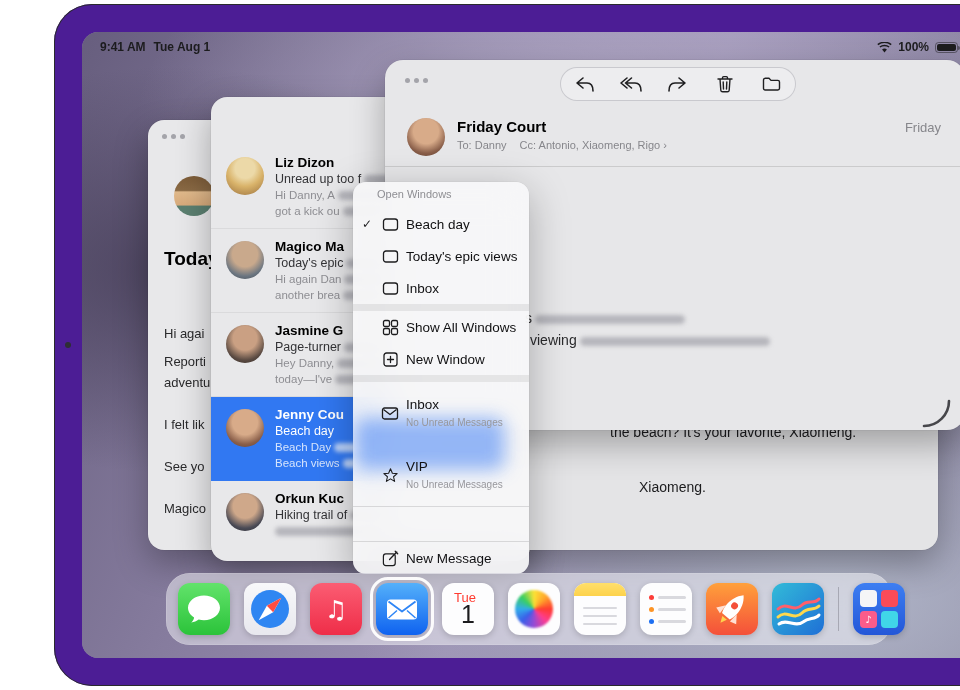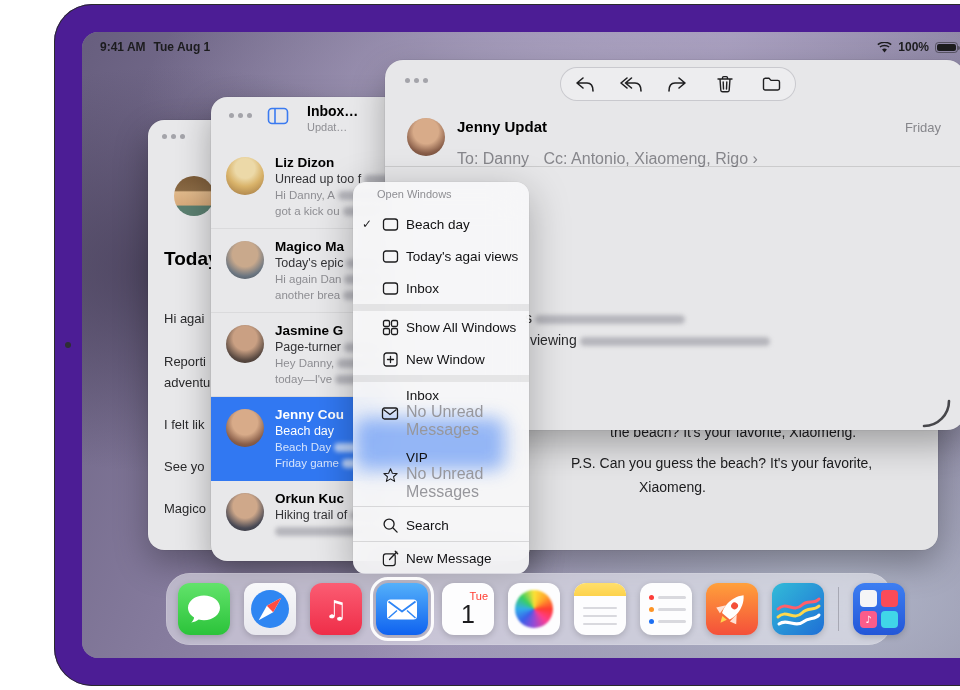--- a/index.html
+++ b/index.html
@@ -67,53 +67,53 @@
   .ps-cut { position:absolute; left:225px; top:22px; font-size:14px; color:#1c1c1e; white-space:nowrap; }
   .ps-line1 { position:absolute; left:186px; top:53px; font-size:14px; color:#1c1c1e; white-space:nowrap; }
   .ps-line2 { position:absolute; left:254px; top:77px; font-size:14px; color:#1c1c1e; }
 
   
   .msg-win { left:303px; top:28px; width:580px; height:370px; z-index:4; background:#e7e7e9; border-radius:18px; }
   .toolbar-pill { position:absolute; left:175px; top:7px; width:236px; height:34px; border:1.5px solid rgba(120,120,128,.3); border-radius:17px; display:flex; align-items:center; justify-content:space-around; background:rgba(250,250,252,.35); }
   .tool-btn { width:34px; height:28px; display:flex; align-items:center; justify-content:center; border-radius:8px; }
   .msg-head-avatar { left:22px; top:58px; width:38px; height:38px; }
   .msg-sender { position:absolute; left:72px; top:58px; font-size:15px; font-weight:bold; color:#000; }
-  .msg-meta { position:absolute; left:72px; top:90px; font-size:16px; color:#86868b; }
+  .msg-meta { position:absolute; left:72px; top:79px; font-size:11px; color:#86868b; }
   .msg-meta .cc { margin-left:10px; }
   .msg-date { position:absolute; right:24px; top:60px; font-size:13px; color:#86868b; }
   .msg-divider { position:absolute; left:0; right:0; top:106px; height:1px; background:rgba(0,0,0,.12); }
   .frag-line { position:absolute; font-size:14px; color:#2a2a2c; }
   .corner-curl { position:absolute; right:14px; bottom:2px; }
 
   
   .menu { position:absolute; left:271px; top:150px; width:176px; height:392px; z-index:5; background:rgba(247,247,249,.92); backdrop-filter:blur(18px); border-radius:13px; box-shadow:0 10px 40px rgba(0,0,0,.28), 0 0 0 .5px rgba(0,0,0,.06); overflow:hidden; }
   .menu-blue-glow { position:absolute; left:2px; top:236px; width:150px; height:52px; background:rgba(52,120,246,.5); filter:blur(9px); border-radius:10px; }
   .menu-header { position:absolute; left:24px; top:6px; font-size:11px; color:#8e8e93; }
   .mrow { position:absolute; left:0; right:0; height:32px; display:flex; align-items:center; padding-left:28px; }
   .mrow .check { position:absolute; left:9px; width:16px; font-size:12px; font-weight:bold; color:#1c1c1e; font-family:"DejaVu Sans",sans-serif; }
   .mrow .micon { width:18px; height:18px; flex:0 0 18px; display:flex; align-items:center; justify-content:center; }
   .mrow .mlabel { font-size:13.5px; color:#111113; margin-left:7px; white-space:nowrap; }
   .mrow.tall { height:62px; align-items:center; }
   .mcol { margin-left:7px; }
   .mcol .mlabel { margin-left:0; display:block; }
-  .msub { font-size:16px; color:#97979c; line-height:14px; width:86px; margin-top:2px; }
+  .msub { font-size:10px; color:#97979c; line-height:14px; width:86px; margin-top:2px; }
   .msep-thick { position:absolute; left:0; right:0; height:7px; background:rgba(0,0,0,.07); }
   .msep-thin { position:absolute; left:0; right:0; height:1px; background:rgba(0,0,0,.12); }
 
   
   .dock { position:absolute; left:84px; top:541px; width:726px; height:72px; z-index:6; background:rgba(246,246,250,.5); backdrop-filter:blur(20px); border-radius:24px; display:flex; align-items:center; padding:0 12px; gap:14px; box-shadow:0 0 0 .5px rgba(255,255,255,.25) inset; }
   .app { width:52px; height:52px; border-radius:12px; position:relative; overflow:hidden; flex:0 0 52px; box-shadow:0 2px 6px rgba(0,0,0,.18); }
   .focus-ring { outline:3px solid rgba(255,255,255,.95); outline-offset:3px; }
   .glyph { position:absolute; inset:0; display:flex; align-items:center; justify-content:center; color:#fff; font-family:"DejaVu Sans",sans-serif; }
   .ic-messages { background:linear-gradient(180deg,#62e36b,#2bc33a); }
   .ic-safari { background:linear-gradient(180deg,#f8f8fa,#e8e8ee); }
   .ic-music { background:linear-gradient(180deg,#fb5d73,#ef2d48); }
   .ic-mail { background:linear-gradient(180deg,#54b0fa,#0f62f0); }
   .ic-calendar { background:#fdfdfe; }
-  .cal-weekday { position:absolute; top:7px; left:0; right:6px; text-align:right; font-size:11px; color:#ff3b30; }
+  .cal-weekday { position:absolute; top:7px; left:0; right:6px; text-align:center; font-size:13px; color:#ff3b30; }
   .cal-day { position:absolute; top:17px; left:0; right:0; text-align:center; font-size:25px; font-weight:300; color:#1c1c1e; }
   .ic-photos { background:#fdfdfe; }
   .photos-flower { position:absolute; left:7px; top:7px; width:38px; height:38px; border-radius:50%; filter:blur(1px) saturate(1.15);
     background:conic-gradient(from 0deg,#f8e14b,#f6a63c,#ef4136,#e9438c,#8e4ec6,#3f5fd7,#3fa9e0,#47c96a,#f8e14b); }
   .ic-notes { background:#fdfdfe; }
   .notes-band { position:absolute; left:0; right:0; top:0; height:13px; background:linear-gradient(180deg,#ffdf6b,#fdd24b); }
   .notes-line { position:absolute; left:9px; right:9px; height:2px; background:#d9d9de; border-radius:1px; }
   .ic-reminders { background:#fdfdfe; }
   .rem-row { position:absolute; left:9px; display:flex; align-items:center; gap:4px; }
   .rem-dot { width:5px; height:5px; border-radius:50%; }
@@ -152,46 +152,29 @@
     </div>
 
     <div class="win today-win">
       <div class="dots" style="left:14px; top:14px;">
           <i></i>
           <i></i>
           <i></i>
         </div>
       <div class="avatar av-cowboy"></div>
       <div class="today-title">Today</div>
-      <span class="today-line" style="top:191px;text-align:right;">Hi agai</span>
+      <span class="today-line" style="top:206px;text-align:right;">Hi agai</span>
       <span class="today-line" style="top:234px;">Reporti</span>
       <span class="today-line" style="top:255px;">adventur</span>
       <span class="today-line" style="top:297px;">I felt lik</span>
       <span class="today-line" style="top:339px;">See yo</span>
       <span class="today-line" style="top:381px;">Magico</span>
     </div>
 
     <div class="win inbox-win">
-      <div class="inbox-header">
-        <div class="dots" style="left:18px; top:16px;">
-            <i></i>
-            <i></i>
-            <i></i>
-          </div>
-        <div class="sidebar-btn">
-          <svg width="22" height="20" viewBox="0 0 22 20">
-              <rect x="1.5" y="2.5" width="19" height="15" rx="3.5" fill="none" stroke="#3a7af0" stroke-width="1.6"></rect>
-              <line x1="8" y1="2.5" x2="8" y2="17.5" stroke="#3a7af0" stroke-width="1.6"></line>
-            </svg>
-        </div>
-        <div class="inbox-titlebox">
-          <span class="inbox-title">Inbox…</span>
-          <span class="inbox-subtitle">Updat…</span>
-        </div>
-      </div>
       <div class="email-list">
         <div class="email-row">
           <span class="avatar av-liz"></span>
           <div class="sender">Liz Dizon</div>
           <div class="subject"><span>Unread up too f</span><i class="smudge" style="width:38px"></i></div>
           <div class="preview"><span>Hi Danny, A</span><i class="smudge" style="width:52px"></i></div>
           <div class="preview"><span>got a kick ou</span><i class="smudge" style="width:40px"></i></div>
         </div>
         <div class="email-row">
           <span class="avatar av-magico"></span>
@@ -205,34 +188,33 @@
           <div class="sender">Jasmine G</div>
           <div class="subject"><span>Page-turner</span><i class="smudge" style="width:46px"></i></div>
           <div class="preview"><span>Hey Danny,</span><i class="smudge" style="width:48px"></i></div>
           <div class="preview"><span>today—I've</span><i class="smudge" style="width:44px"></i></div>
         </div>
         <div class="email-row selected">
           <span class="avatar av-jenny"></span>
           <div class="sender">Jenny Cou</div>
           <div class="subject"><span>Beach day</span></div>
           <div class="preview"><span>Beach Day</span><i class="smudge" style="width:52px"></i></div>
-          <div class="preview"><span>Friday game</span><i class="smudge" style="width:44px"></i></div>
+          <div class="preview"><span>Beach views</span><i class="smudge" style="width:44px"></i></div>
         </div>
         <div class="email-row">
           <span class="avatar av-orkun"></span>
           <div class="sender">Orkun Kuc</div>
           <div class="subject"><span>Hiking trail of</span><i class="smudge" style="width:36px"></i></div>
           <div class="preview"><i class="smudge" style="width:104px; margin-left:0"></i></div>
         </div>
       </div>
     </div>
 
     <div class="win ps-win">
       <span class="ps-cut">the beach? It's your favorite, Xiaomeng.</span>
-      <span class="ps-line1">P.S. Can you guess the beach? It's your favorite,</span>
       <span class="ps-line2">Xiaomeng.</span>
     </div>
 
     <div class="win msg-win">
       <div class="dots" style="left:20px; top:18px;">
           <i></i>
           <i></i>
           <i></i>
         </div>
       <div class="toolbar-pill">
@@ -256,21 +238,21 @@
               <path d="M3 5 H17 M7.5 5 V3.8 C7.5 3.1 8 2.6 8.7 2.6 H11.3 C12 2.6 12.5 3.1 12.5 3.8 V5 M5 5 L5.8 16.2 C5.9 17.2 6.6 17.8 7.6 17.8 H12.4 C13.4 17.8 14.1 17.2 14.2 16.2 L15 5 M8.2 8 L8.5 15 M11.8 8 L11.5 15" fill="none" stroke="#1f1f21" stroke-width="1.4" stroke-linecap="round" stroke-linejoin="round"></path>
             </svg>
         </span>
         <span class="tool-btn">
           <svg width="21" height="18" viewBox="0 0 21 18">
               <path d="M2.5 5 C2.5 3.9 3.2 3.2 4.2 3.2 H8 L10 5.4 H16.8 C17.8 5.4 18.5 6.1 18.5 7.1 V13.3 C18.5 14.3 17.8 15 16.8 15 H4.2 C3.2 15 2.5 14.3 2.5 13.3 Z" fill="none" stroke="#1f1f21" stroke-width="1.4" stroke-linejoin="round"></path>
             </svg>
         </span>
       </div>
       <span class="avatar av-jenny msg-head-avatar"></span>
-      <div class="msg-sender">Jenny Updat</div>
+      <div class="msg-sender">Friday Court</div>
       <div class="msg-meta">
         <span>To: Danny</span>
         <span class="cc">Cc: Antonio, Xiaomeng, Rigo</span>
         <span>›</span>
       </div>
       <div class="msg-date">Friday</div>
       <div class="msg-divider"></div>
       <div class="frag-line" style="left:140px; top:250px;"><span>s</span><i class="smudge" style="width:150px"></i></div>
       <div class="frag-line" style="left:145px; top:272px;"><span>viewing</span><i class="smudge" style="width:190px"></i></div>
       <svg class="corner-curl" width="30" height="30" viewBox="0 0 30 30">
@@ -290,21 +272,21 @@
             </svg>
           </span>
         <span class="mlabel">Beach day</span>
       </div>
       <div class="mrow" style="top:58px;">
         <span class="micon">
             <svg width="17" height="15" viewBox="0 0 17 15">
               <rect x="1.5" y="2" width="14" height="11" rx="2.5" fill="none" stroke="#1c1c1e" stroke-width="1.3"></rect>
             </svg>
           </span>
-        <span class="mlabel">Today's agai views</span>
+        <span class="mlabel">Today's epic views</span>
       </div>
       <div class="mrow" style="top:90px;">
         <span class="micon">
             <svg width="17" height="15" viewBox="0 0 17 15">
               <rect x="1.5" y="2" width="14" height="11" rx="2.5" fill="none" stroke="#1c1c1e" stroke-width="1.3"></rect>
             </svg>
           </span>
         <span class="mlabel">Inbox</span>
       </div>
 
@@ -352,29 +334,20 @@
             </svg>
           </span>
         <span class="mcol">
           <span class="mlabel">VIP</span>
           <span class="msub">No Unread Messages</span>
         </span>
       </div>
 
       <div class="msep-thin" style="top:324px;"></div>
 
-      <div class="mrow" style="top:327px;">
-        <span class="micon">
-            <svg width="17" height="17" viewBox="0 0 18 18">
-              <circle cx="7.5" cy="7.5" r="5.3" fill="none" stroke="#1c1c1e" stroke-width="1.4"></circle>
-              <path d="M11.7 11.7 L16 16" stroke="#1c1c1e" stroke-width="1.4" stroke-linecap="round"></path>
-            </svg>
-          </span>
-        <span class="mlabel">Search</span>
-      </div>
 
       <div class="msep-thin" style="top:359px;"></div>
 
       <div class="mrow" style="top:360px;">
         <span class="micon">
             <svg width="17" height="17" viewBox="0 0 18 18">
               <rect x="1.5" y="4" width="12.5" height="12.5" rx="2.5" fill="none" stroke="#1c1c1e" stroke-width="1.3"></rect>
               <path d="M8 10 L15.6 2.2 M14 1.4 L16.6 4" stroke="#1c1c1e" stroke-width="1.4" stroke-linecap="round"></path>
             </svg>
           </span>

